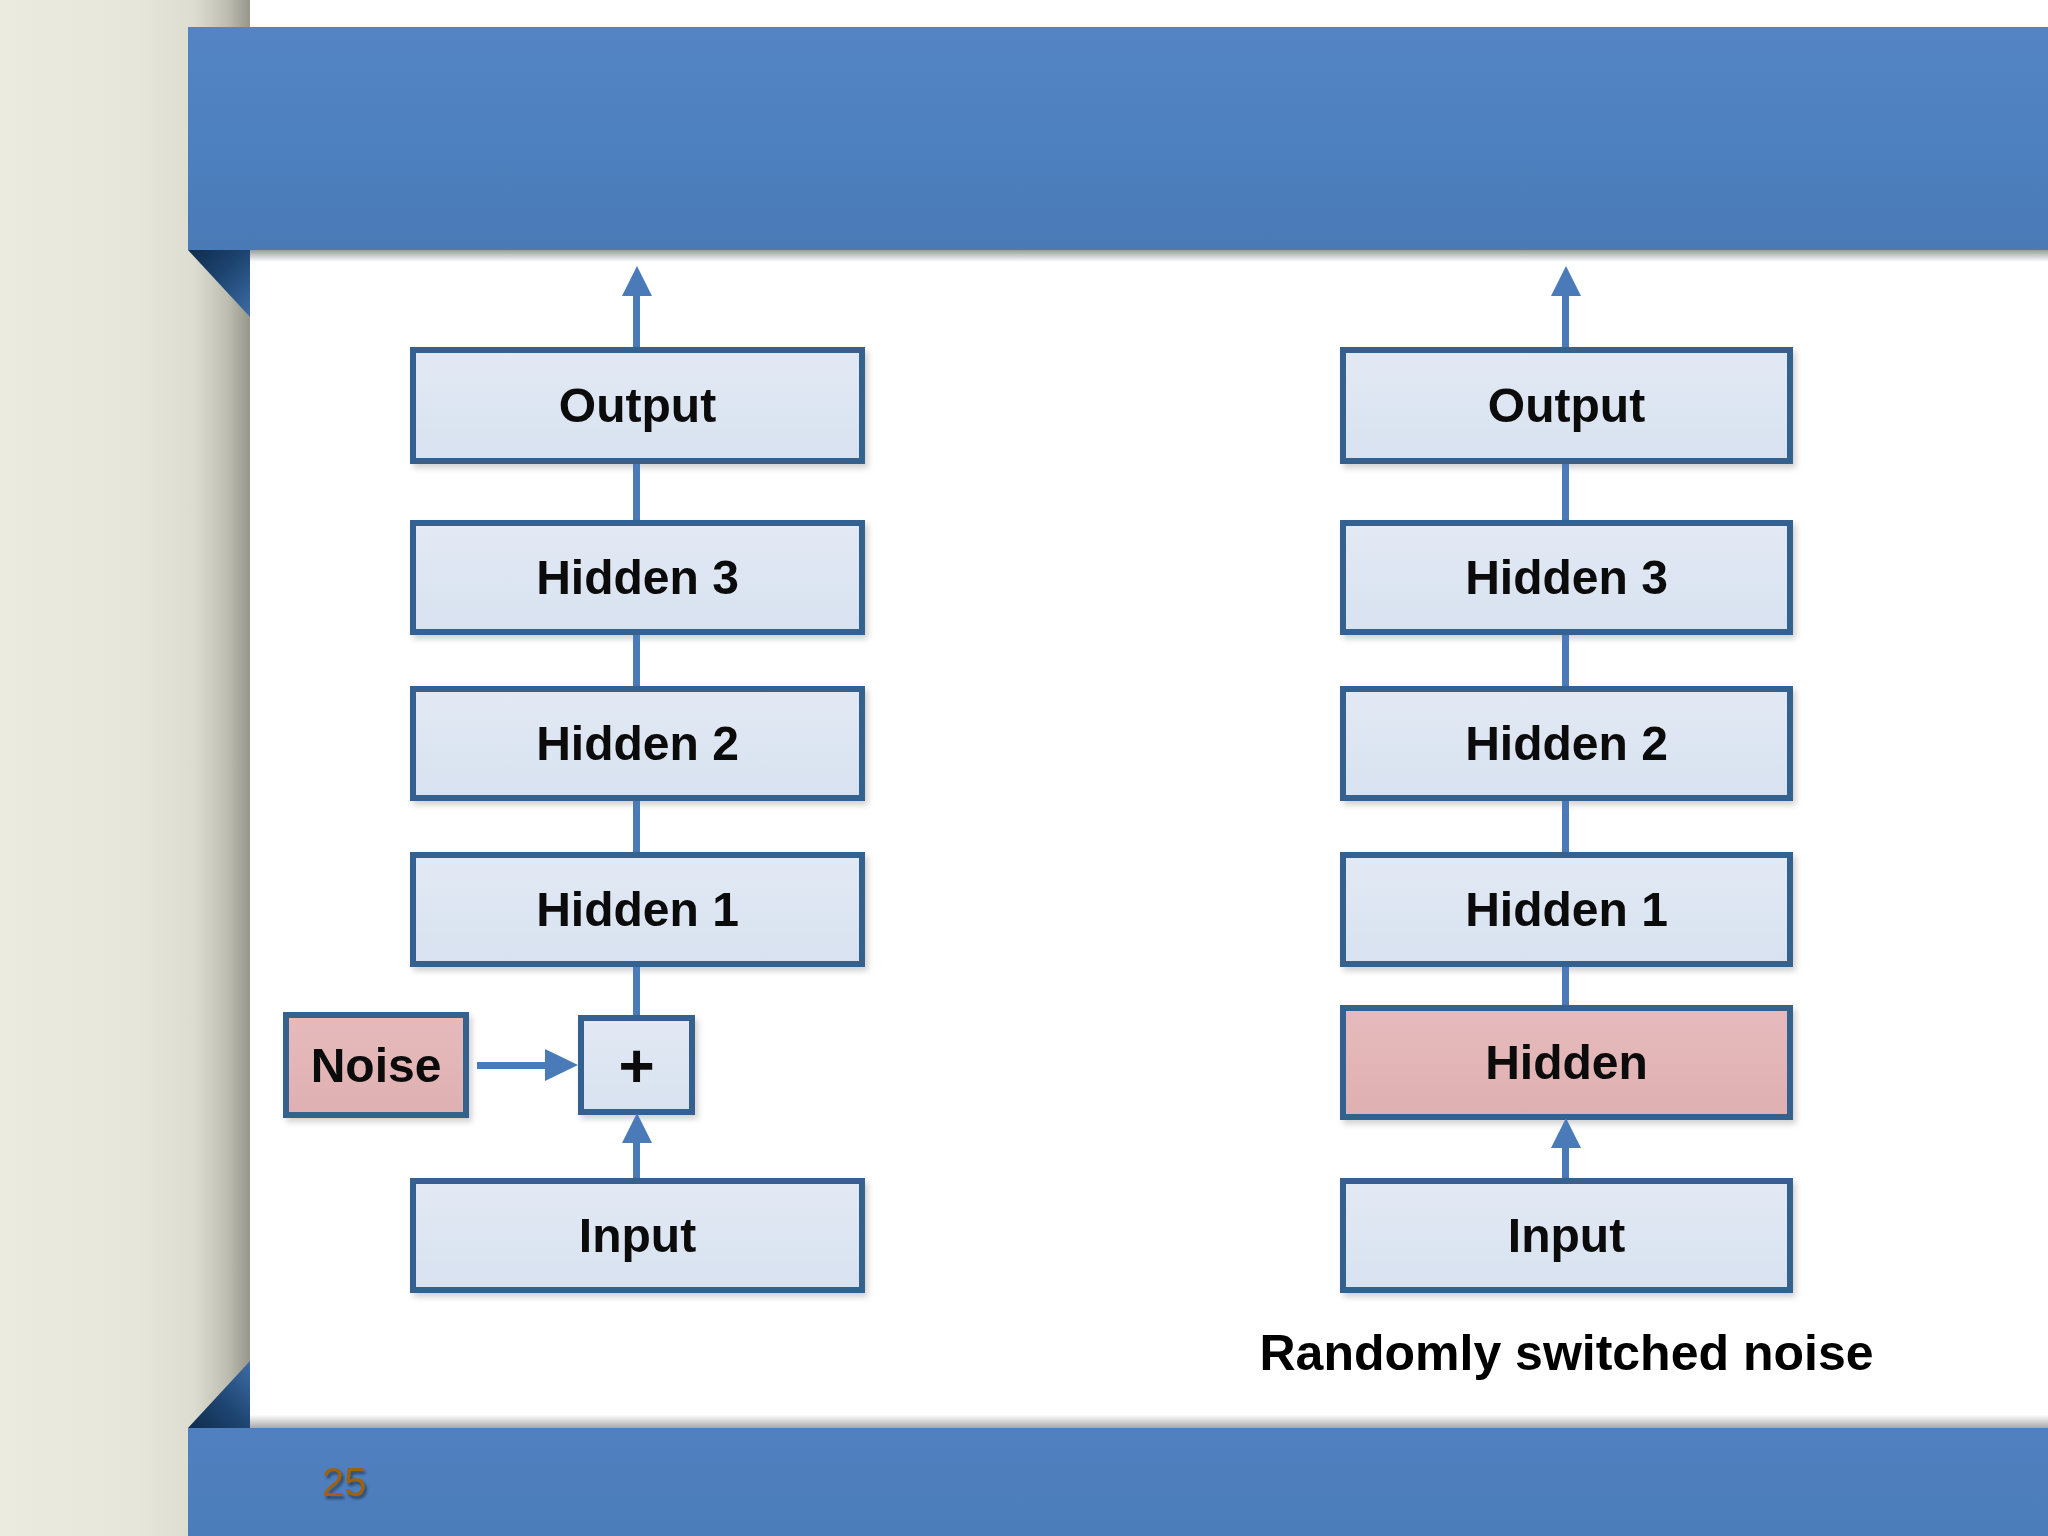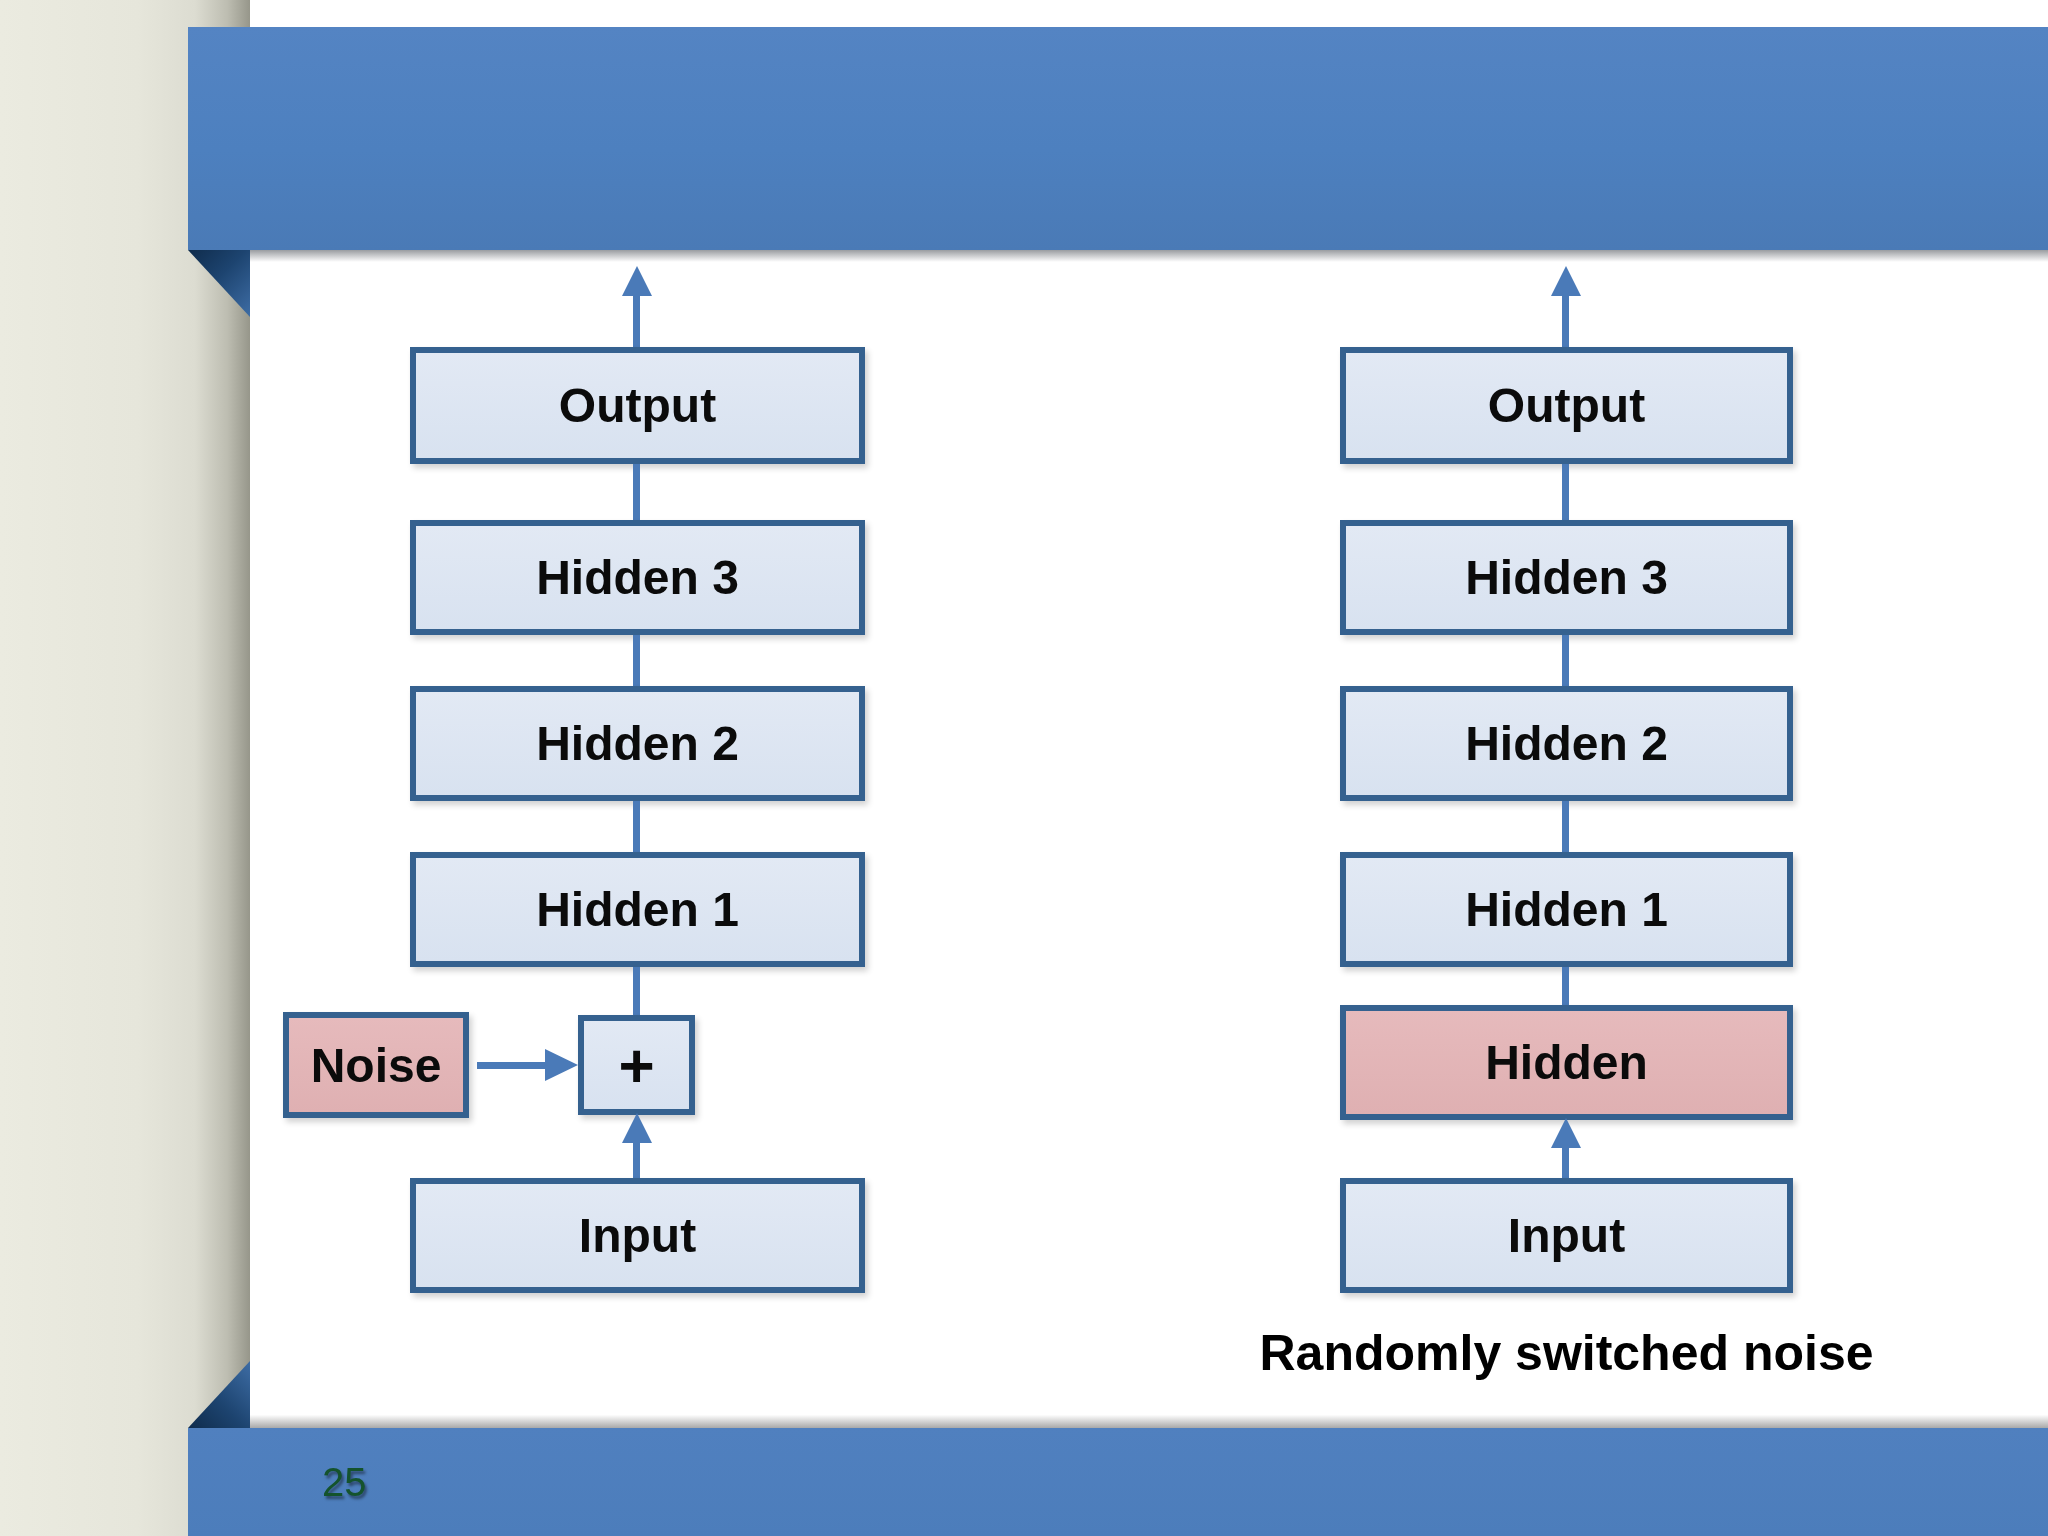--- a/index.html
+++ b/index.html
@@ -39,21 +39,21 @@
   .bottom-shadow{
     position:absolute; left:250px; top:1415px; width:1798px; height:13px;
     background:linear-gradient(180deg,#fdfdfd 0%,#a9a9a9 100%);
   }
   .fold-bottom{
     position:absolute; left:188px; top:1361px; width:62px; height:67px;
     clip-path:polygon(0 100%,100% 0,100% 100%);
     background:linear-gradient(45deg,#0f2c4c 0%,#1d4470 45%,#3e6da5 100%);
   }
   .page-num{
-    position:absolute; left:322px; top:1460px; color:#14532d;
+    position:absolute; left:322px; top:1460px; color:#a16207;
     font-size:40px; text-shadow:2px 3px 3px rgba(0,0,0,.45);
   }
   
   .box{
     position:absolute; box-sizing:border-box;
     border:6px solid #35618f;
     background:linear-gradient(180deg,#e2e9f4 0%,#d8e2f0 100%);
     display:flex; align-items:center; justify-content:center;
     font-weight:bold; font-size:48px; color:#0b0b0b;
     box-shadow:3px 4px 6px rgba(0,0,0,.18);

